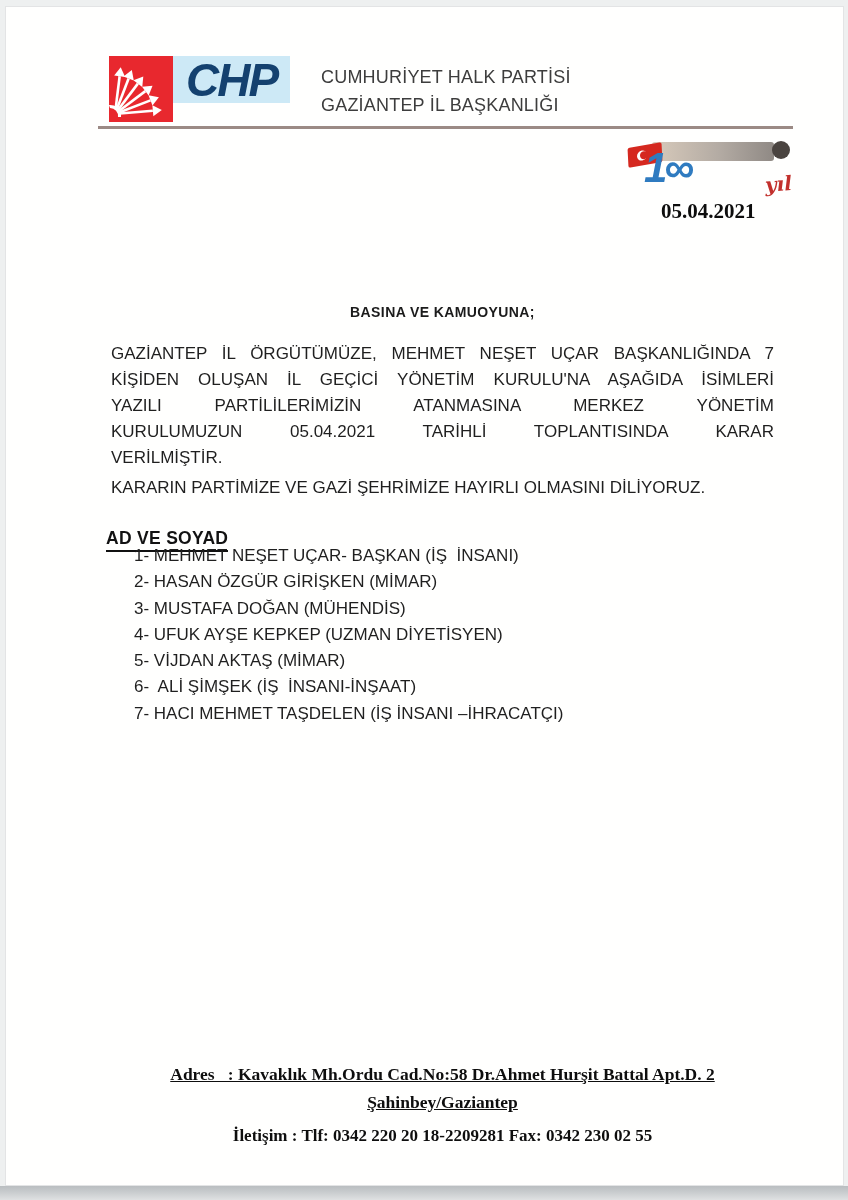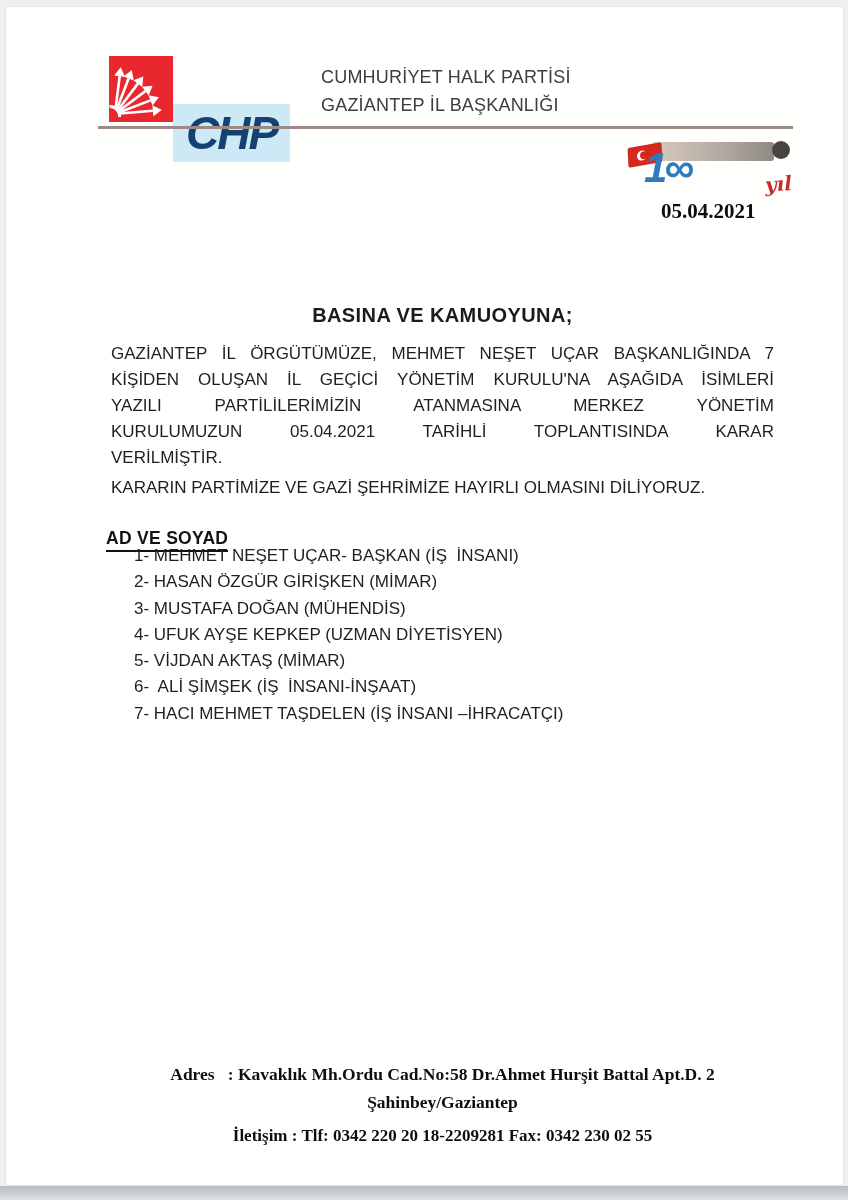--- a/index.html
+++ b/index.html
@@ -30,23 +30,23 @@
     position: absolute; left: 103px; top: 49px;
     width: 181px; height: 66px;
     display: flex;
   }
   .chp-logo .red-box {
     width: 64px; height: 66px;
     background: var(--chp_red);
     flex: none;
   }
   .chp-logo .blue-box {
-    width: 117px; height: 58px;
+    width: 117px; height: 47px;
     background: var(--chp_light_blue);
-    display: flex; align-items: center; justify-content: center; margin-top: 48px;
+    display: flex; align-items: center; justify-content: center;
   }
   .chp-logo .chp-text {
     font-family: "Liberation Sans", sans-serif;
     font-size: 46px; font-weight: 800; font-style: italic;
     letter-spacing: -2px;
     color: var(--chp_navy);
     transform: scaleY(1.02);
   }
   .org-title {
     position: absolute; left: 315px; top: 56px;
@@ -113,21 +113,21 @@
   
   .doc-date {
     position: absolute; left: 655px; top: 192px;
     font-family: "Liberation Serif", serif;
     font-weight: 700; font-size: 21px;
     color: #0d0d0d;
   }
   .letter-title {
     position: absolute; left: 105px; top: 297px; width: 663px;
     text-align: center;
-    font-size: 20px; font-weight: 700;
+    font-size: 14px; font-weight: 700;
     color: #1b1b1b; letter-spacing: 0.4px;
   }
   .para1 {
     position: absolute; left: 105px; top: 334px; width: 663px;
     font-size: 17px; color: #1f1f1f;
   }
   .jline {
     line-height: 26px;
     text-align: justify;
     text-align-last: justify;
@@ -152,21 +152,21 @@
   .member { line-height: 26.3px; white-space: pre-wrap; }
 
   
   .footer-address {
     position: absolute; left: 105px; top: 1053px; width: 663px;
     text-align: center;
     font-family: "Liberation Serif", serif;
     font-weight: 700; font-size: 17.5px; color: #0e0e0e;
     line-height: 28px;
   }
-  .footer-address .line { white-space: pre-wrap; }
+  .footer-address .line { white-space: pre-wrap; text-decoration: underline; }
   .footer-contact {
     position: absolute; left: 105px; top: 1119px; width: 663px;
     text-align: center;
     font-family: "Liberation Serif", serif;
     font-weight: 700; font-size: 17px; color: #0e0e0e;
     white-space: pre-wrap;
   }
 </style>
 </head>
 <body>

